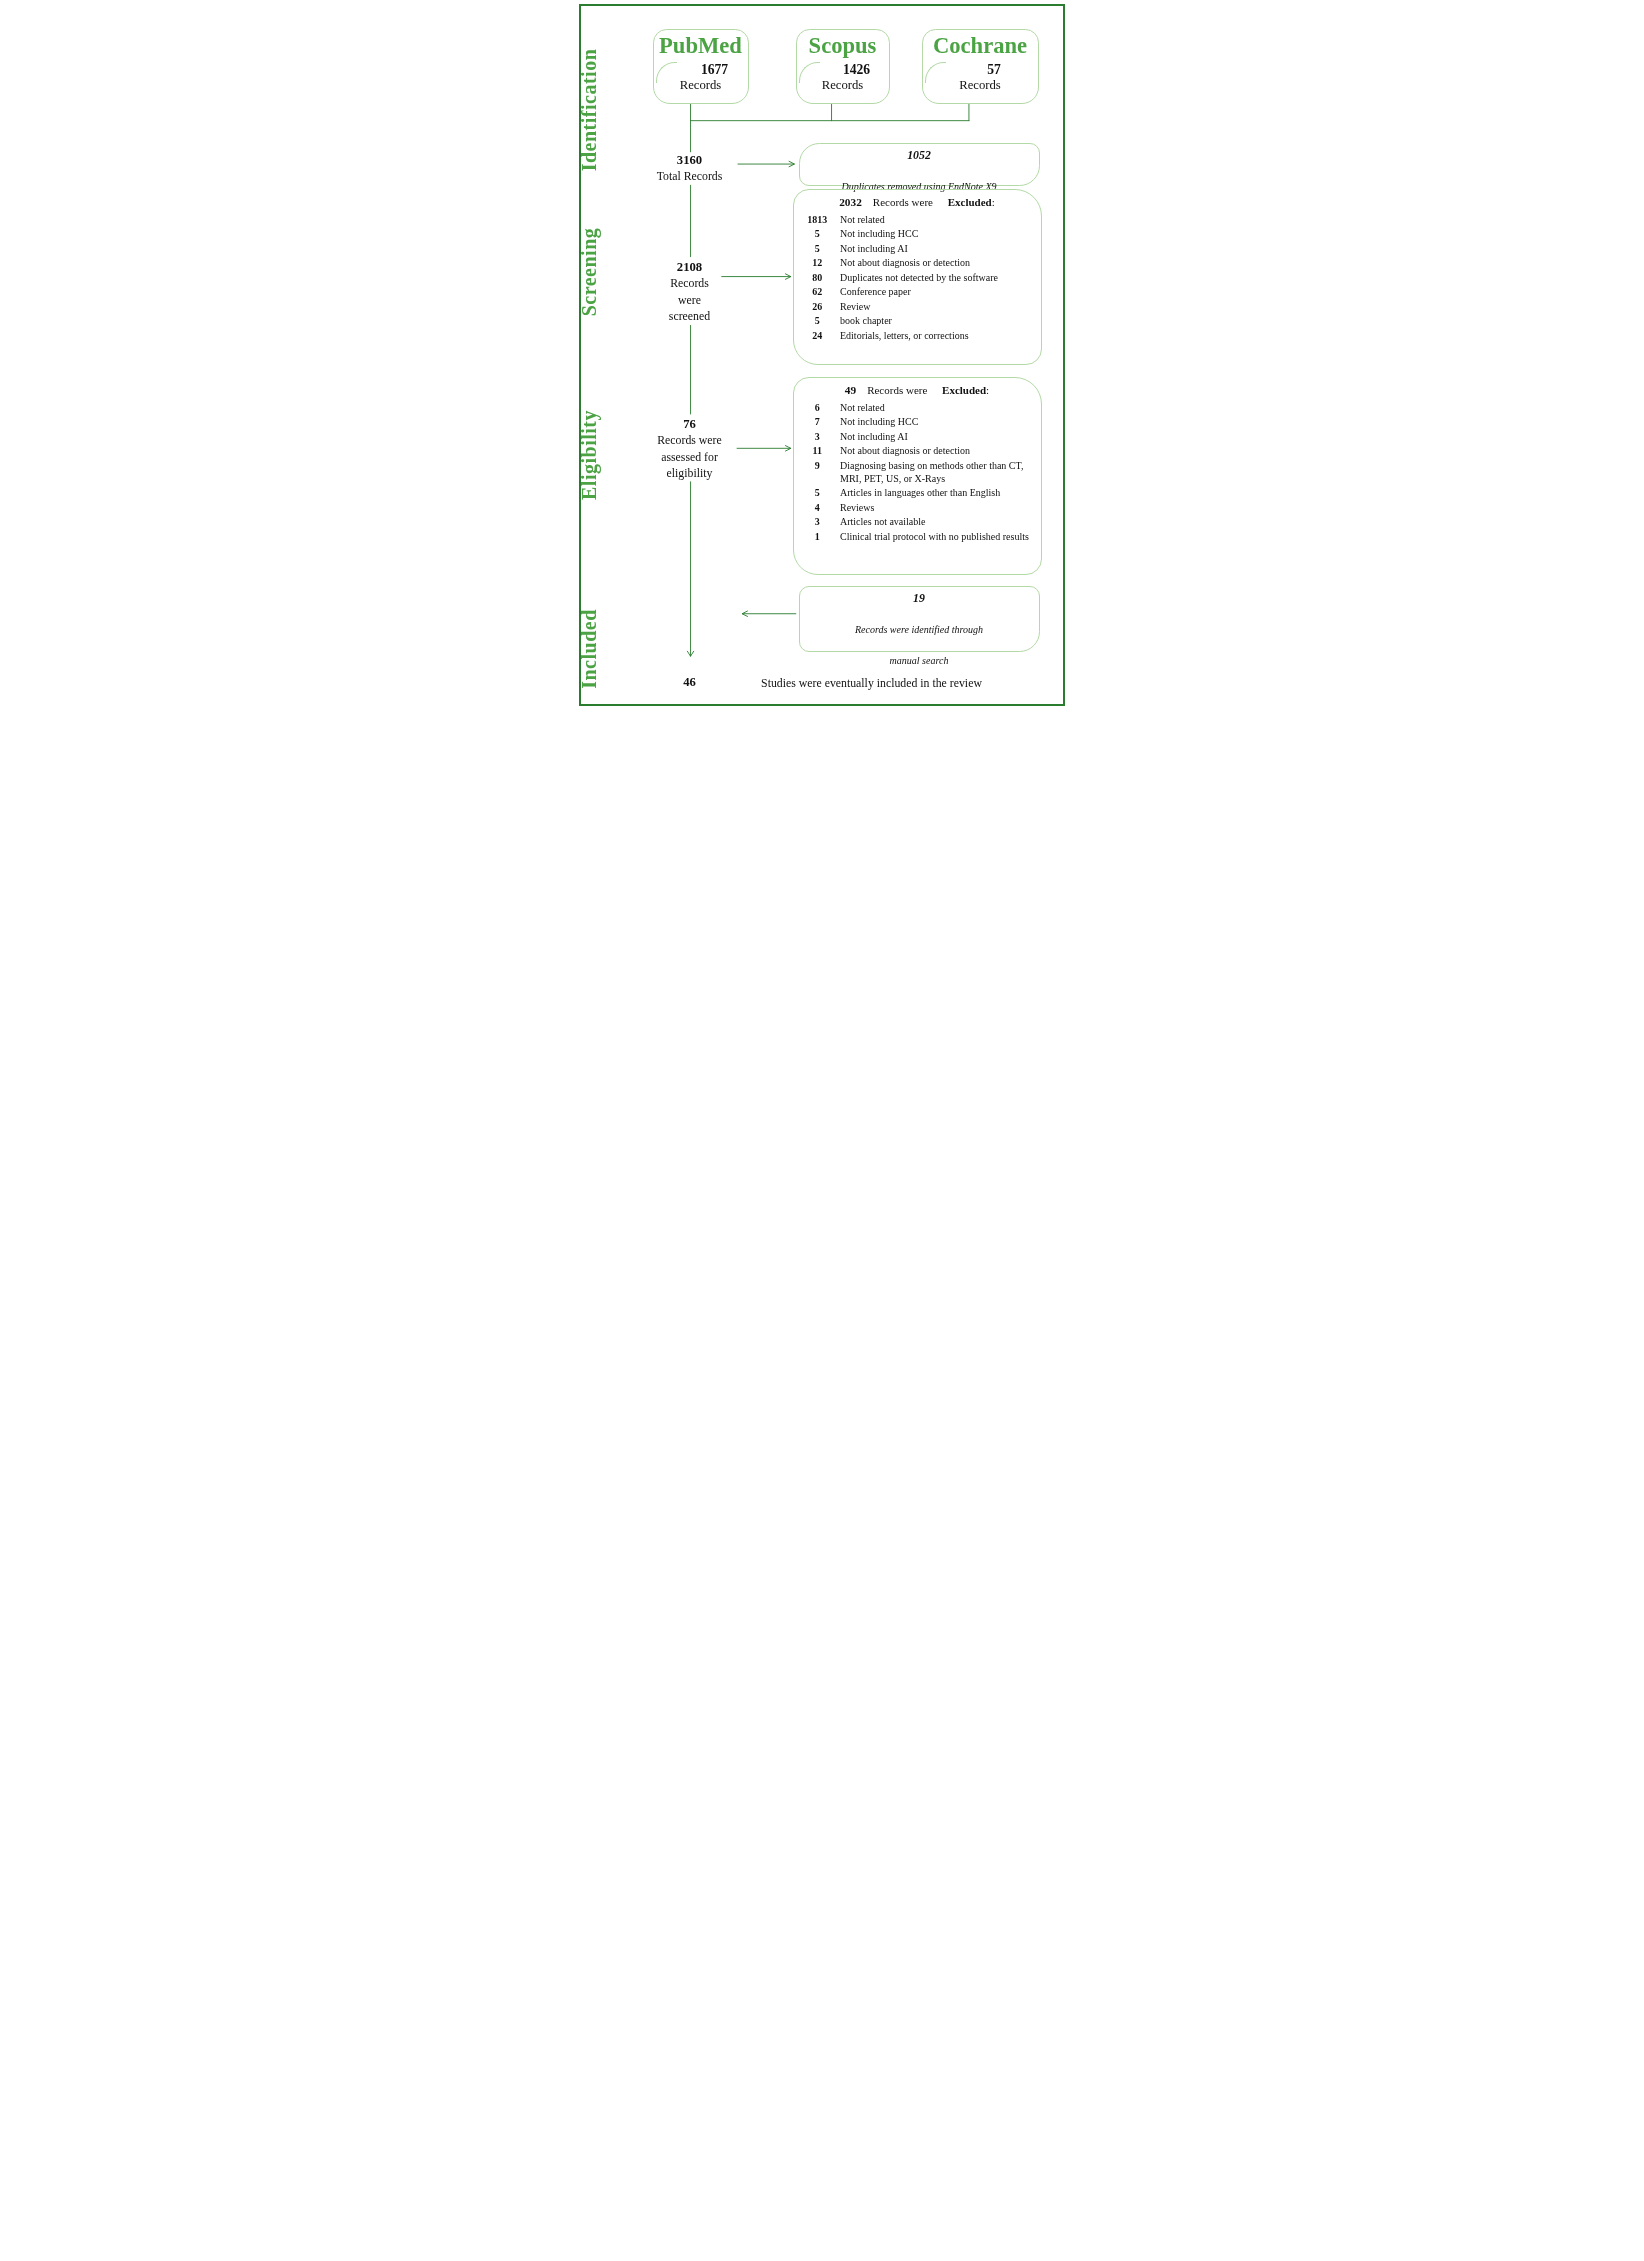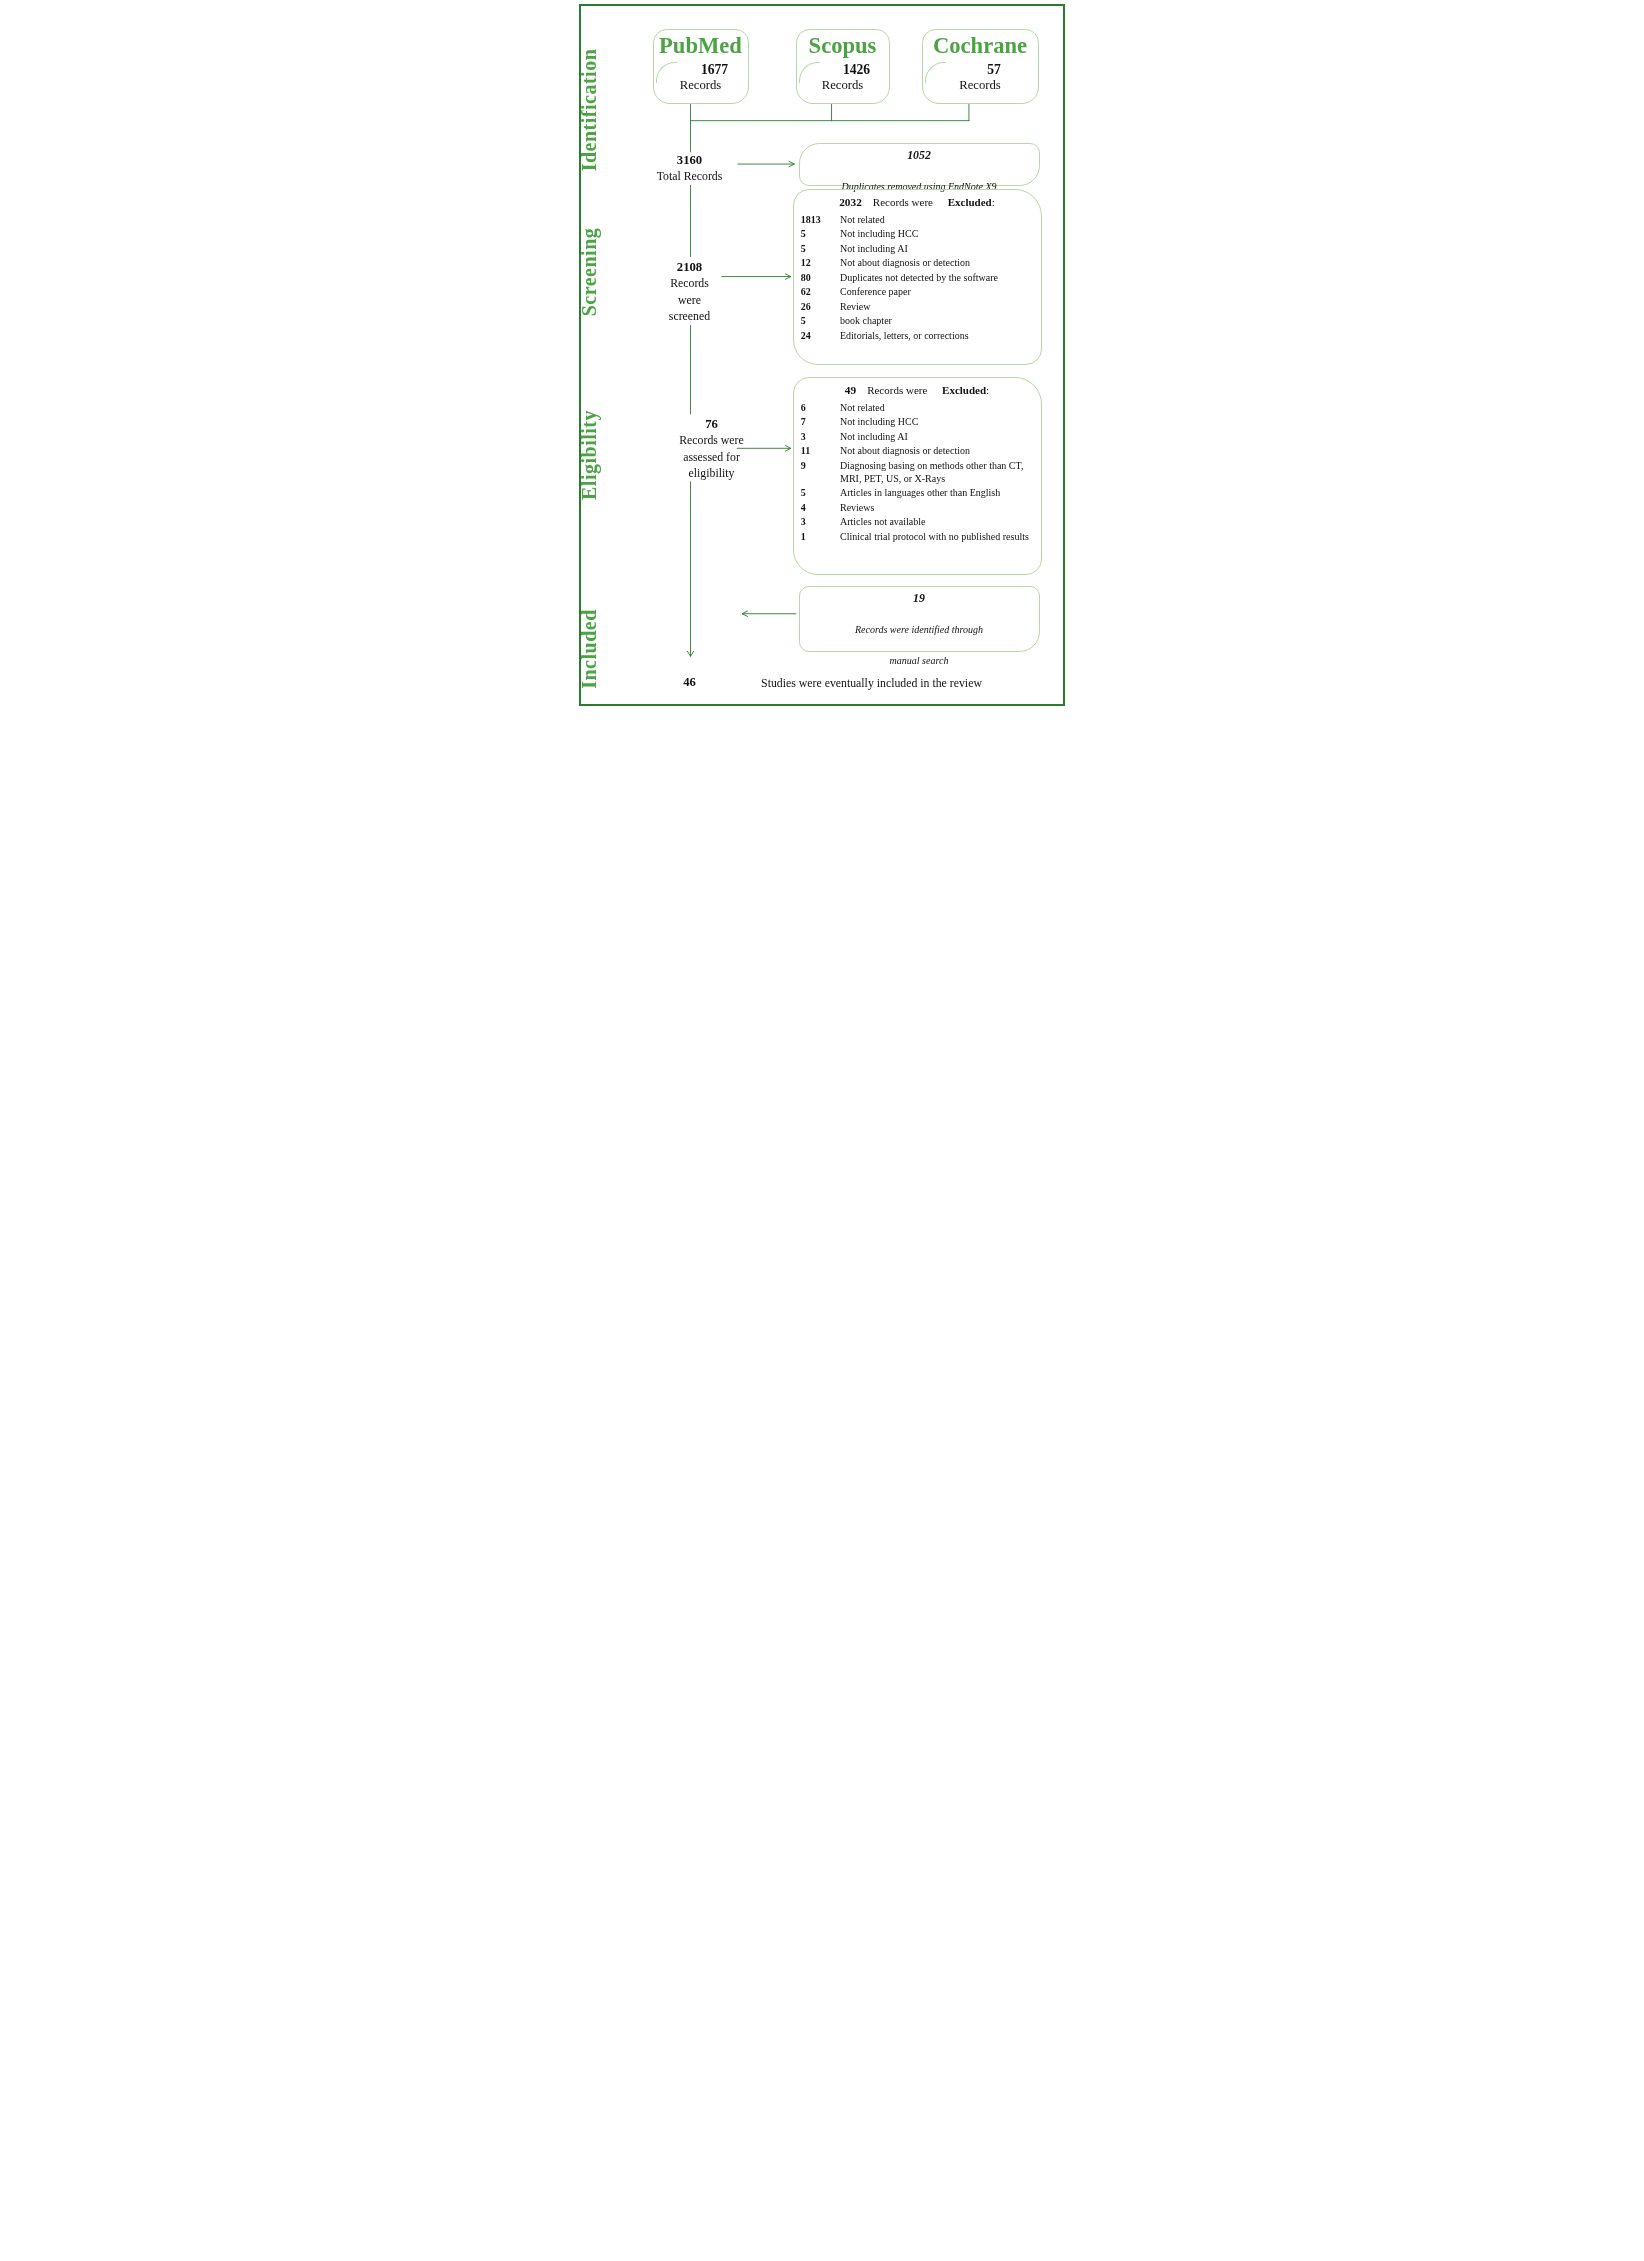--- a/index.html
+++ b/index.html
@@ -45,21 +45,21 @@
 
   
   .excl-box { position:absolute; border:1.8px solid var(--box_border,#b3d9a6); border-radius:16px 27px 16px 25px; }
   .excl-title { text-align:center; padding-top:5.4px; font-size:11px; line-height:14px; }
   .excl-title-count { font-weight:bold; font-size:11.3px; margin-right:11px; }
   .excl-bold { font-weight:bold;margin-left:12px; }
   .excl-list {
     display:grid; grid-template-columns:33px 1fr; column-gap:6.3px; row-gap:1.8px;
     padding:0 7.2px; margin-top:4.5px; font-size:10px; line-height:12.7px;
   }
-  .excl-num { text-align:left; font-weight:bold; }
+  .excl-num { text-align:center; font-weight:bold; }
 
   
   .final-count { position:absolute; left:114px; top:675px; transform:translateX(-50%); font-weight:bold; font-size:12.7px; }
   .final-label { position:absolute; left:296px; top:676px; transform:translateX(-50%); font-size:11.8px; white-space:nowrap; }
 </style>
 </head>
 <body>
 
 <div class="canvas">
 
@@ -146,21 +146,21 @@
       <div class="excl-reason">Conference paper</div>
       <div class="excl-num">26</div>
       <div class="excl-reason">Review</div>
       <div class="excl-num">5</div>
       <div class="excl-reason">book chapter</div>
       <div class="excl-num">24</div>
       <div class="excl-reason">Editorials, letters, or corrections</div>
     </div>
   </div>
 
-  <div class="spine-block" style="top:416px;margin-left:22px;">
+  <div class="spine-block" style="top:416px;">
     <div class="spine-num">76</div>
     <div class="spine-line">Records were</div>
     <div class="spine-line">assessed for</div>
     <div class="spine-line">eligibility</div>
   </div>
 
   <div class="excl-box" style="left:217px; top:377px; width:249px; height:198px;">
     <div class="excl-title">
       <span class="excl-title-count">49</span><span>Records were </span><span class="excl-bold">Excluded</span><span>:</span>
     </div>

